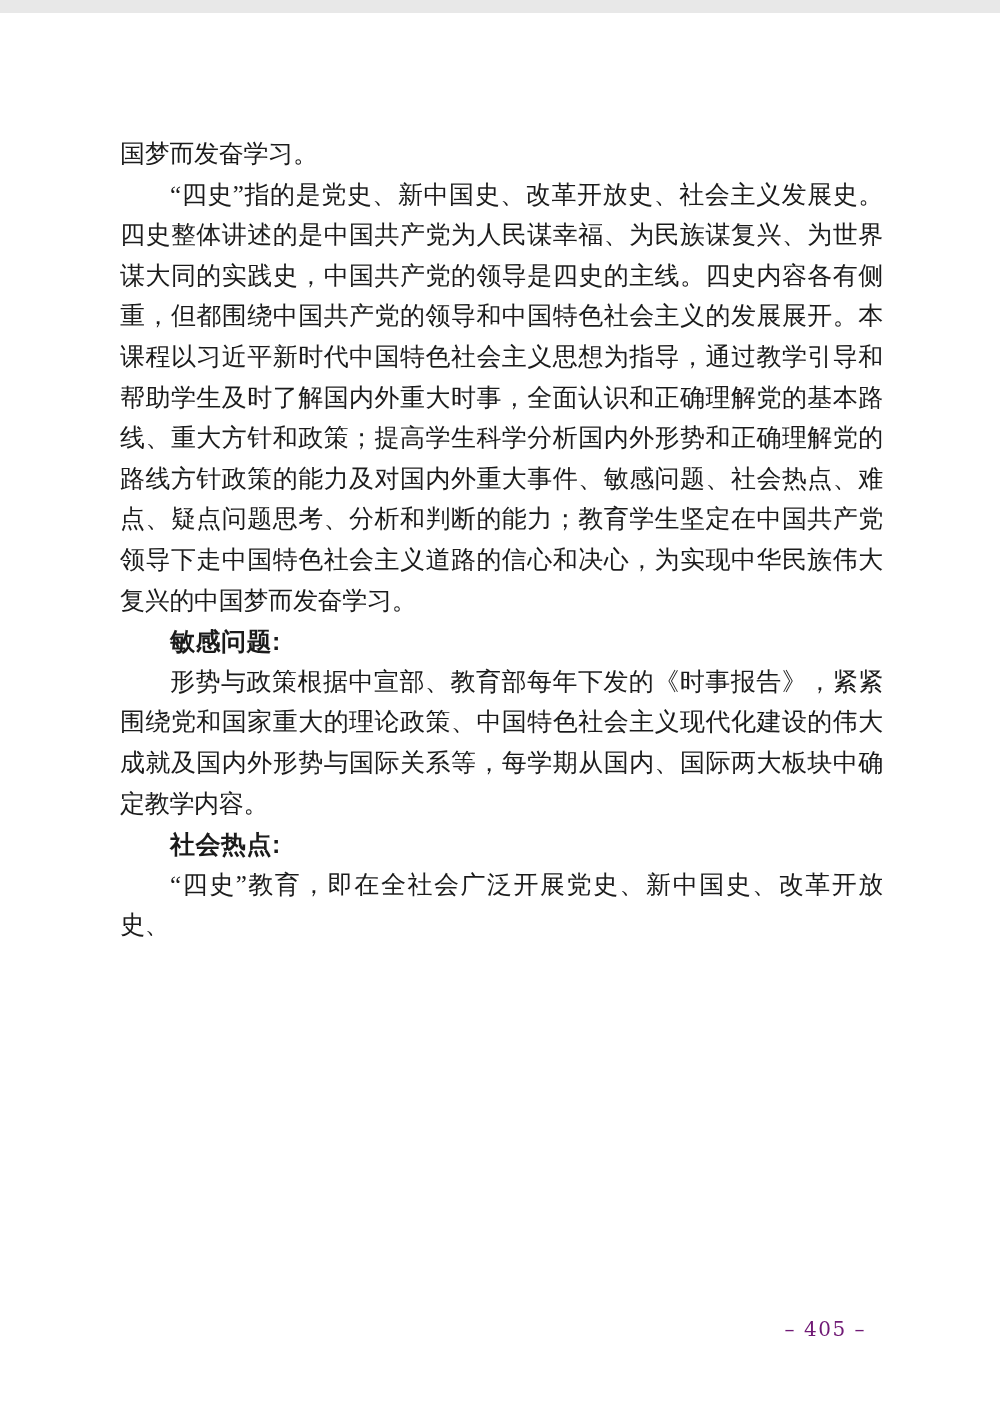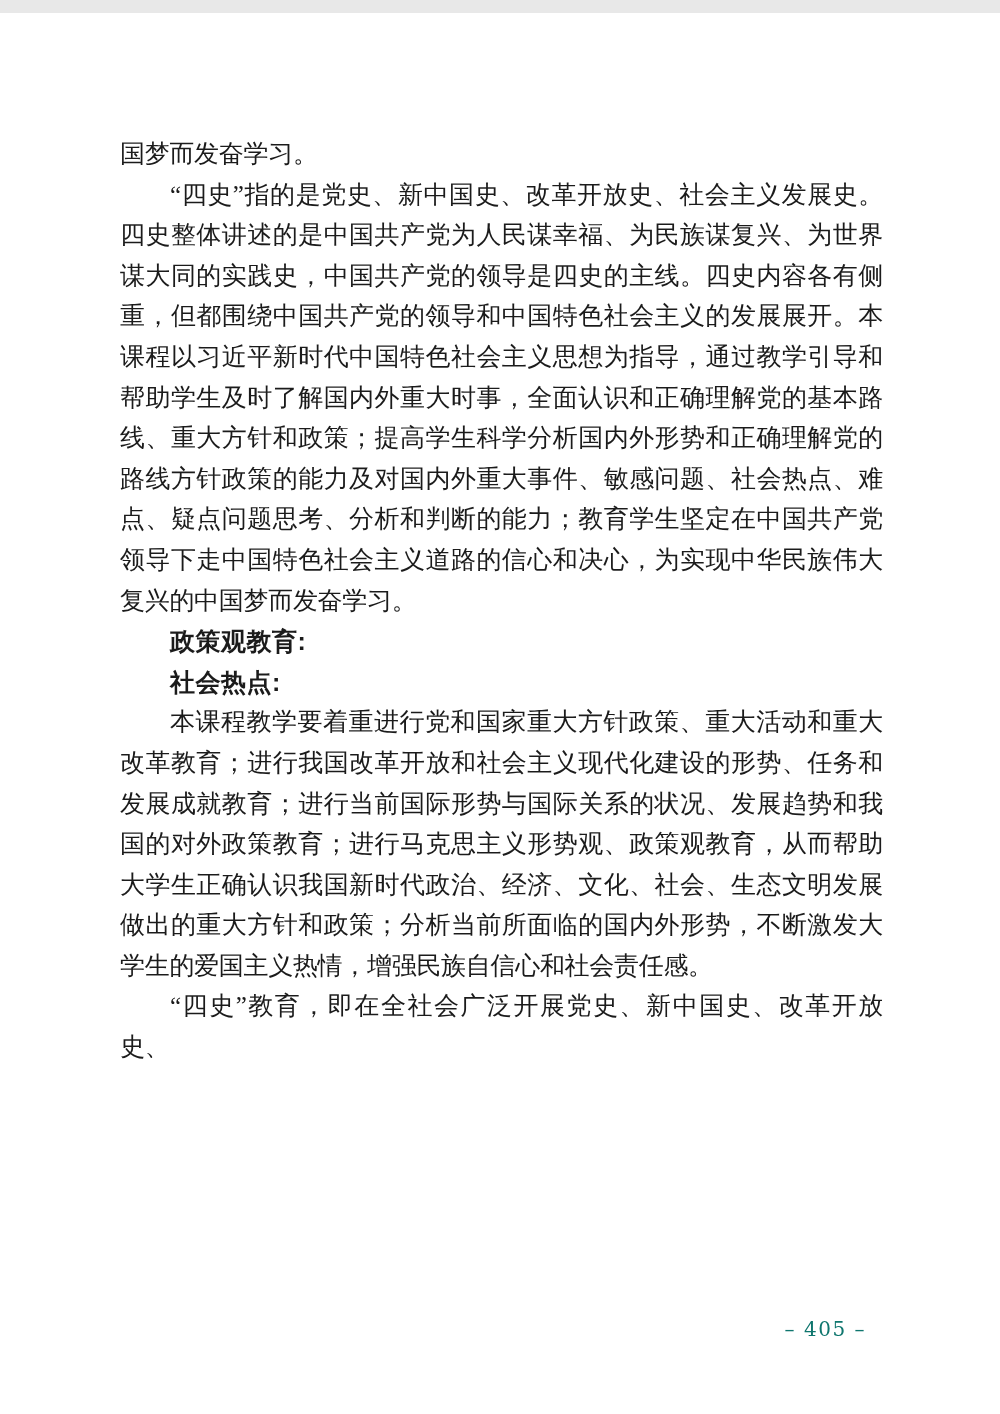--- a/index.html
+++ b/index.html
@@ -41,32 +41,32 @@
     font-weight: 700;
     letter-spacing: 0.5px;
   }
   .page-number {
     position: absolute;
     top: 1305px;
     right: 134px;
     font-family: "DejaVu Serif", serif;
     font-size: 20px;
     line-height: 22px;
-    color: #0f766e;
+    color: #701a75;
     letter-spacing: 1.5px;
     white-space: nowrap;
   }
 </style>
 </head>
 <body>
 
 <div class="page">
   <div class="text-block">
     <p class="no-indent">国梦而发奋学习。</p>
     <p>“四史”指的是党史、新中国史、改革开放史、社会主义发展史。四史整体讲述的是中国共产党为人民谋幸福、为民族谋复兴、为世界谋大同的实践史，中国共产党的领导是四史的主线。四史内容各有侧重，但都围绕中国共产党的领导和中国特色社会主义的发展展开。本课程以习近平新时代中国特色社会主义思想为指导，通过教学引导和帮助学生及时了解国内外重大时事，全面认识和正确理解党的基本路线、重大方针和政策；提高学生科学分析国内外形势和正确理解党的路线方针政策的能力及对国内外重大事件、敏感问题、社会热点、难点、疑点问题思考、分析和判断的能力；教育学生坚定在中国共产党领导下走中国特色社会主义道路的信心和决心，为实现中华民族伟大复兴的中国梦而发奋学习。</p>
-    <p class="heading">政策观教育:</p>
+    <p class="heading">敏感问题:</p>
+    <p>形势与政策根据中宣部、教育部每年下发的《时事报告》，紧紧围绕党和国家重大的理论政策、中国特色社会主义现代化建设的伟大成就及国内外形势与国际关系等，每学期从国内、国际两大板块中确定教学内容。</p>
     <p class="heading">社会热点:</p>
-    <p>本课程教学要着重进行党和国家重大方针政策、重大活动和重大改革教育；进行我国改革开放和社会主义现代化建设的形势、任务和发展成就教育；进行当前国际形势与国际关系的状况、发展趋势和我国的对外政策教育；进行马克思主义形势观、政策观教育，从而帮助大学生正确认识我国新时代政治、经济、文化、社会、生态文明发展做出的重大方针和政策；分析当前所面临的国内外形势，不断激发大学生的爱国主义热情，增强民族自信心和社会责任感。</p>
     <p>“四史”教育，即在全社会广泛开展党史、新中国史、改革开放史、</p>
   </div>
 
   <div class="page-number">– 405 –</div>
 </div>
 
 </body></html>

